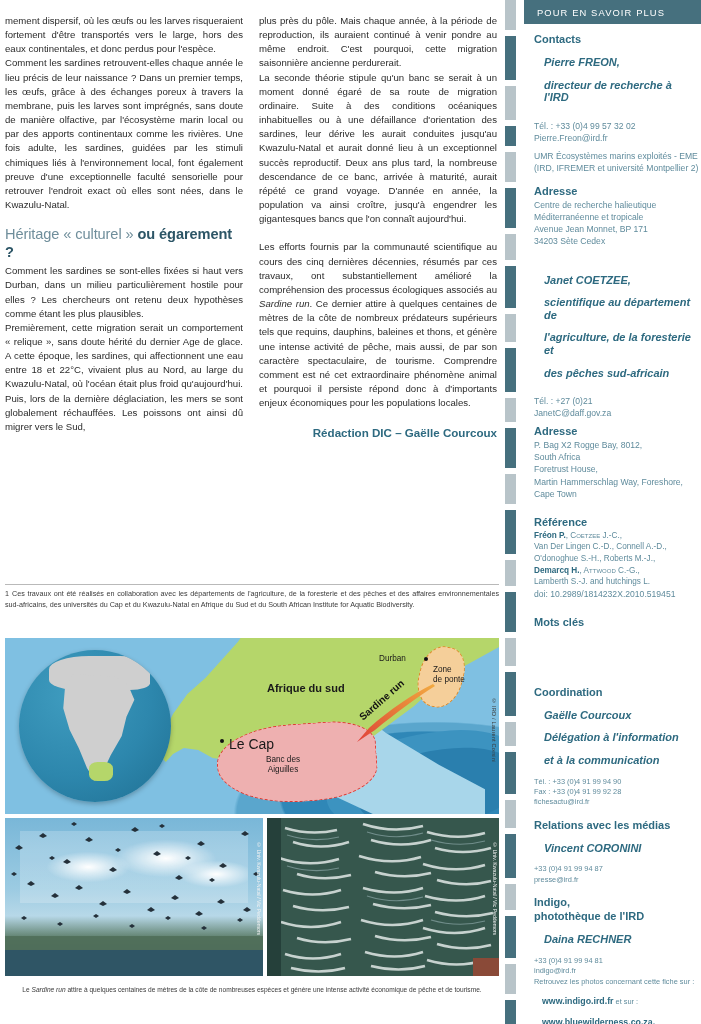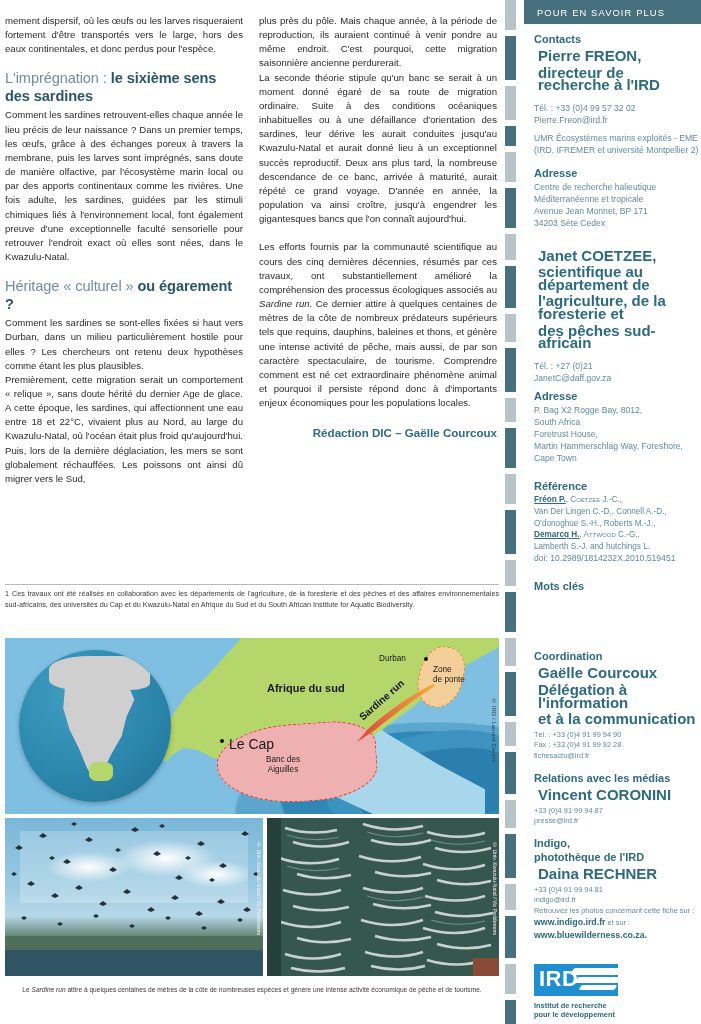--- a/index.html
+++ b/index.html
@@ -196,36 +196,37 @@
     background:#46707e; color:#ffffff;
     font-size:9.4px; letter-spacing:1.1px;
     display:flex; align-items:center; padding-left:13px;
   }
   .sb-body { position:absolute; left:29px; top:33px; width:168px; }
   .sb-body .b-h {
     font-size:11px; font-weight:700; color:#2e6a80; line-height:13px;
     margin:0 0 1px 0;
   }
   .sb-body .b-name {
-    font-size:15px; font-weight:700; color:#2e6a80; line-height:12.6px;
-    margin:4px;
+    font-size:11px; font-weight:700; color:#2e6a80; line-height:12.6px;
+    margin:10px;
+    font-style:italic;
   }
   .sb-body .b-t {
     font-size:8.6px; color:#5f8b9c; line-height:12.1px; margin:0;
   }
   .sb-body .gap-s { height:6px; }
   .sb-body .gap-m { height:11px; }
   .sb-body .gap-l { height:16px; }
   .sb-body .ref {
     font-size:8.2px; color:#5f8b9c; line-height:11.6px; margin:0;
   }
   .sb-body .ref .sc { font-variant: small-caps; }
-  .sb-body .ref b { color:#2e6a80;text-decoration:underline; }
+  .sb-body .ref b { color:#2e6a80; }
   .sb-body .b-t i { font-style: italic; }
-  .sb-body .b-bold-link { font-size:8.8px; font-weight:700; color:#2e6a80; line-height:12.2px; margin:0; }
+  .sb-body .b-bold-link { font-size:8.8px; font-weight:700; color:#2e6a80; line-height:12.2px; margin:8px; }
   .sb-body .b-small { font-size:7.4px; color:#5f8b9c; line-height:10.4px; margin:0; }
 
   
   .ird-logo {
     position:relative; width:84px; height:32px;
     background:#1f8fd0; margin:0 0 5px 0; overflow:hidden;
   }
   .ird-logo .txt {
     position:absolute; left:5px; top:2px;
     font-family:"Liberation Sans", sans-serif;
@@ -242,21 +243,20 @@
 
 <div class="page">
 
   <div class="main">
 
     <div class="cols">
 
       <div class="col">
         <p>mement dispersif, où les œufs ou les larves risqueraient fortement d'être transportés vers le large, hors des eaux continentales, et donc perdus pour l'espèce.</p>
 
-        <h2 class="sec"><span>L'imprégnation :</span> <b>le sixième sens des sardines</b></h2>
 
         <p>Comment les sardines retrouvent-elles chaque année le lieu précis de leur naissance ? Dans un premier temps, les œufs, grâce à des échanges poreux à travers la membrane, puis les larves sont imprégnés, sans doute de manière olfactive, par l'écosystème marin local ou par des apports continentaux comme les rivières. Une fois adulte, les sardines, guidées par les stimuli chimiques liés à l'environnement local, font également preuve d'une exceptionnelle faculté sensorielle pour retrouver l'endroit exact où elles sont nées, dans le Kwazulu-Natal.</p>
 
         <h2 class="sec"><span>Héritage « culturel »</span> <b>ou égarement ?</b></h2>
 
         <p>Comment les sardines se sont-elles fixées si haut vers Durban, dans un milieu particulièrement hostile pour elles ? Les chercheurs ont retenu deux hypothèses comme étant les plus plausibles.</p>
         <p>Premièrement, cette migration serait un comportement « relique », sans doute hérité du dernier Age de glace. A cette époque, les sardines, qui affectionnent une eau entre 18 et 22°C, vivaient plus au Nord, au large du Kwazulu-Natal, où l'océan était plus froid qu'aujourd'hui. Puis, lors de la dernière déglaciation, les mers se sont globalement réchauffées. Les poissons ont ainsi dû migrer vers le Sud,</p>
       </div>
 
       <div class="col">

